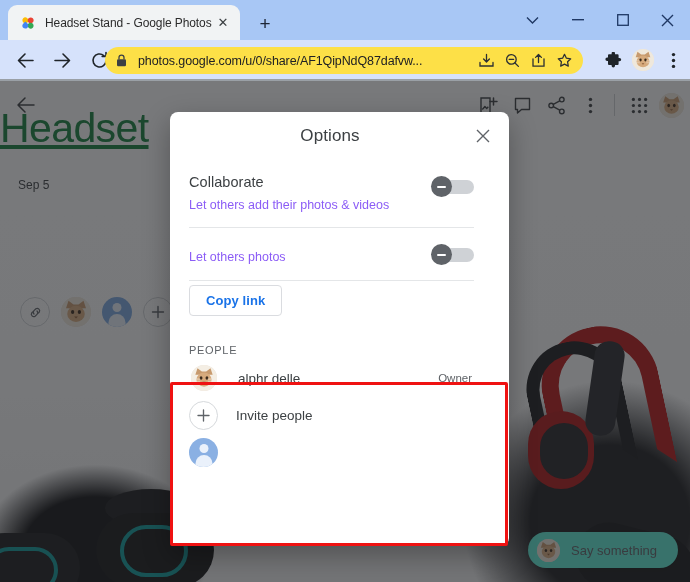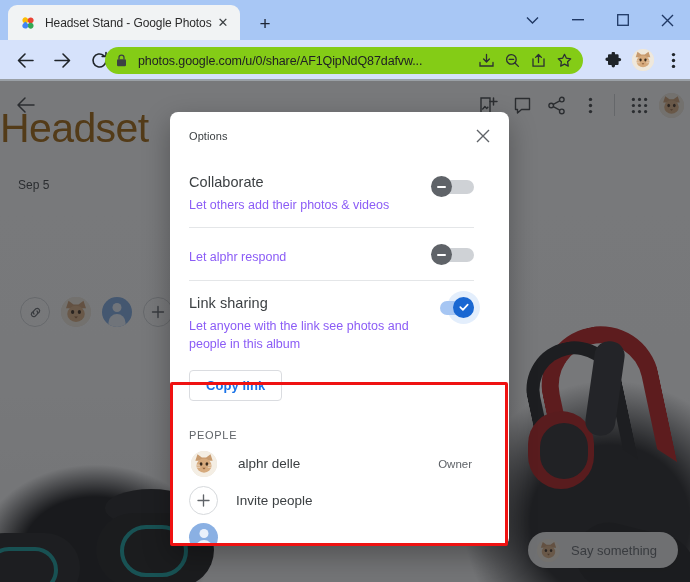--- a/index.html
+++ b/index.html
@@ -70,21 +70,21 @@
   }
   .nav-btn {
     width: 32px; height: 32px; margin-left: 5px;
     display: flex; align-items: center; justify-content: center;
     color: #1f2429;
   }
   .nav-btn:first-child { margin-left: 9px; }
   .omnibox {
     position: absolute; left: 105px; top: 7px;
     width: 478px; height: 27px;
-    background: #84cc16; border-radius: 14px;
+    background: #fde047; border-radius: 14px;
     display: flex; align-items: center;
     padding: 0 6px 0 11px;
   }
   .omni-lock { width: 13px; flex: 0 0 13px; margin-right: 9px; display:flex; align-items:center; }
   .omni-url {
     flex: 1 1 auto; font-size: 12.5px; color: #202124;
     white-space: nowrap; overflow: hidden; letter-spacing: -0.1px;
   }
   .omni-icon {
     width: 26px; height: 22px; flex: 0 0 26px;
@@ -121,22 +121,23 @@
     background:
       radial-gradient(ellipse 210px 200px at 610px 440px, #1d1d1f 0%, #1d1d1f 38%, rgba(29,29,31,0) 70%),
       radial-gradient(ellipse 160px 120px at 95px 470px, #101012 0%, #101012 45%, rgba(16,16,18,0) 72%),
       linear-gradient(180deg, #fdfdfd 0%, #fbfbfb 52%, #f2f2f2 100%);
   }
   .hp-band {
     position: absolute; border-radius: 50%;
   }
   .page-title {
     position: absolute; left: 0; top: 24px;
-    font-size: 41px; color: #a16207; letter-spacing: -0.6px;
+    font-size: 41px; color: #15803d; letter-spacing: -0.6px;
     white-space: nowrap;
+    text-decoration: underline;
   }
   .page-date {
     position: absolute; left: 18px; top: 97px;
     font-size: 12px; color: #3c4043;
   }
   .avatar-row {
     position: absolute; left: 20px; top: 216px;
     display: flex; align-items: center; gap: 11px;
   }
   .av-circle {
@@ -185,21 +186,21 @@
     width: 1px; height: 22px; background: #cdd0d3; margin: 0 6px;
   }
   .pt-avatar {
     width: 25px; height: 25px; border-radius: 50%;
     background: #e9e1d7; overflow: hidden; position: relative; margin-left: 2px;
   }
 
   .say-something {
     position: absolute; right: 12px; bottom: 14px;
     height: 36px; min-width: 150px;
-    background: #e5e5e5; border-radius: 18px;
+    background: #5eead4; border-radius: 18px;
     display: flex; align-items: center; padding: 0 20px 0 9px;
     box-shadow: 0 1px 3px rgba(0,0,0,0.14);
   }
   .ss-avatar {
     width: 23px; height: 23px; border-radius: 50%;
     background: #e9e1d7; overflow: hidden; position: relative; margin-right: 11px;
     flex: 0 0 23px;
   }
   .ss-text { font-size: 13px; color: #5f6368; white-space: nowrap; }
 
@@ -215,21 +216,21 @@
     background: #fff; border-radius: 8px;
     box-shadow: 0 10px 28px rgba(0,0,0,0.30);
     overflow: hidden;
   }
   .dlg-header {
     position: relative; height: 48px;
     display: flex; align-items: center;
     padding: 0 14px 0 19px;
   }
   .dlg-title {
-    flex: 1 1 auto; font-size: 11px; color: #3c4043; letter-spacing: 0.1px;
+    flex: 1 1 auto; font-size: 17px; color: #3c4043; letter-spacing: 0.1px; text-align: center;
   }
   .dlg-close {
     width: 24px; height: 24px;
     display: flex; align-items: center; justify-content: center;
     color: #5f6368; font-size: 15px;
   }
 
   .dlg-body {
     position: absolute; left: 0; top: 48px;
     width: 369px; height: 386px;
@@ -636,45 +637,30 @@
           <div class="toggle">
             <div class="tg-track"></div>
             <div class="tg-knob">
                 <span class="dash"></span>
               </div>
           </div>
         </div>
 
         <div class="opt-row">
           <div class="opt-texts">
-            <div class="opt-sub">Let alphr respond</div>
+            <div class="opt-sub">Let others photos</div>
           </div>
           <div class="toggle">
             <div class="tg-track"></div>
             <div class="tg-knob">
                 <span class="dash"></span>
               </div>
           </div>
         </div>
 
-        <div class="opt-row no-border">
-          <div class="opt-texts">
-            <div class="opt-title">Link sharing</div>
-            <div class="opt-sub">Let anyone with the link see photos and people in this album</div>
-          </div>
-          <div class="toggle on">
-            <div class="halo"></div>
-            <div class="tg-track"></div>
-            <div class="tg-knob">
-              <svg width="12" height="12" viewBox="0 0 12 12">
-                  <path d="M2.3 6.2l2.6 2.6 4.8-5.2" stroke="#fff" stroke-width="1.7" fill="none" stroke-linecap="round" stroke-linejoin="round"></path>
-                </svg>
-            </div>
-          </div>
-        </div>
 
         <div class="copylink-wrap">
           <div class="copylink">Copy link</div>
         </div>
 
         <div class="people-sec">
           <div class="people-label">PEOPLE</div>
 
           <div class="person-row">
             <span class="pr-cat">

